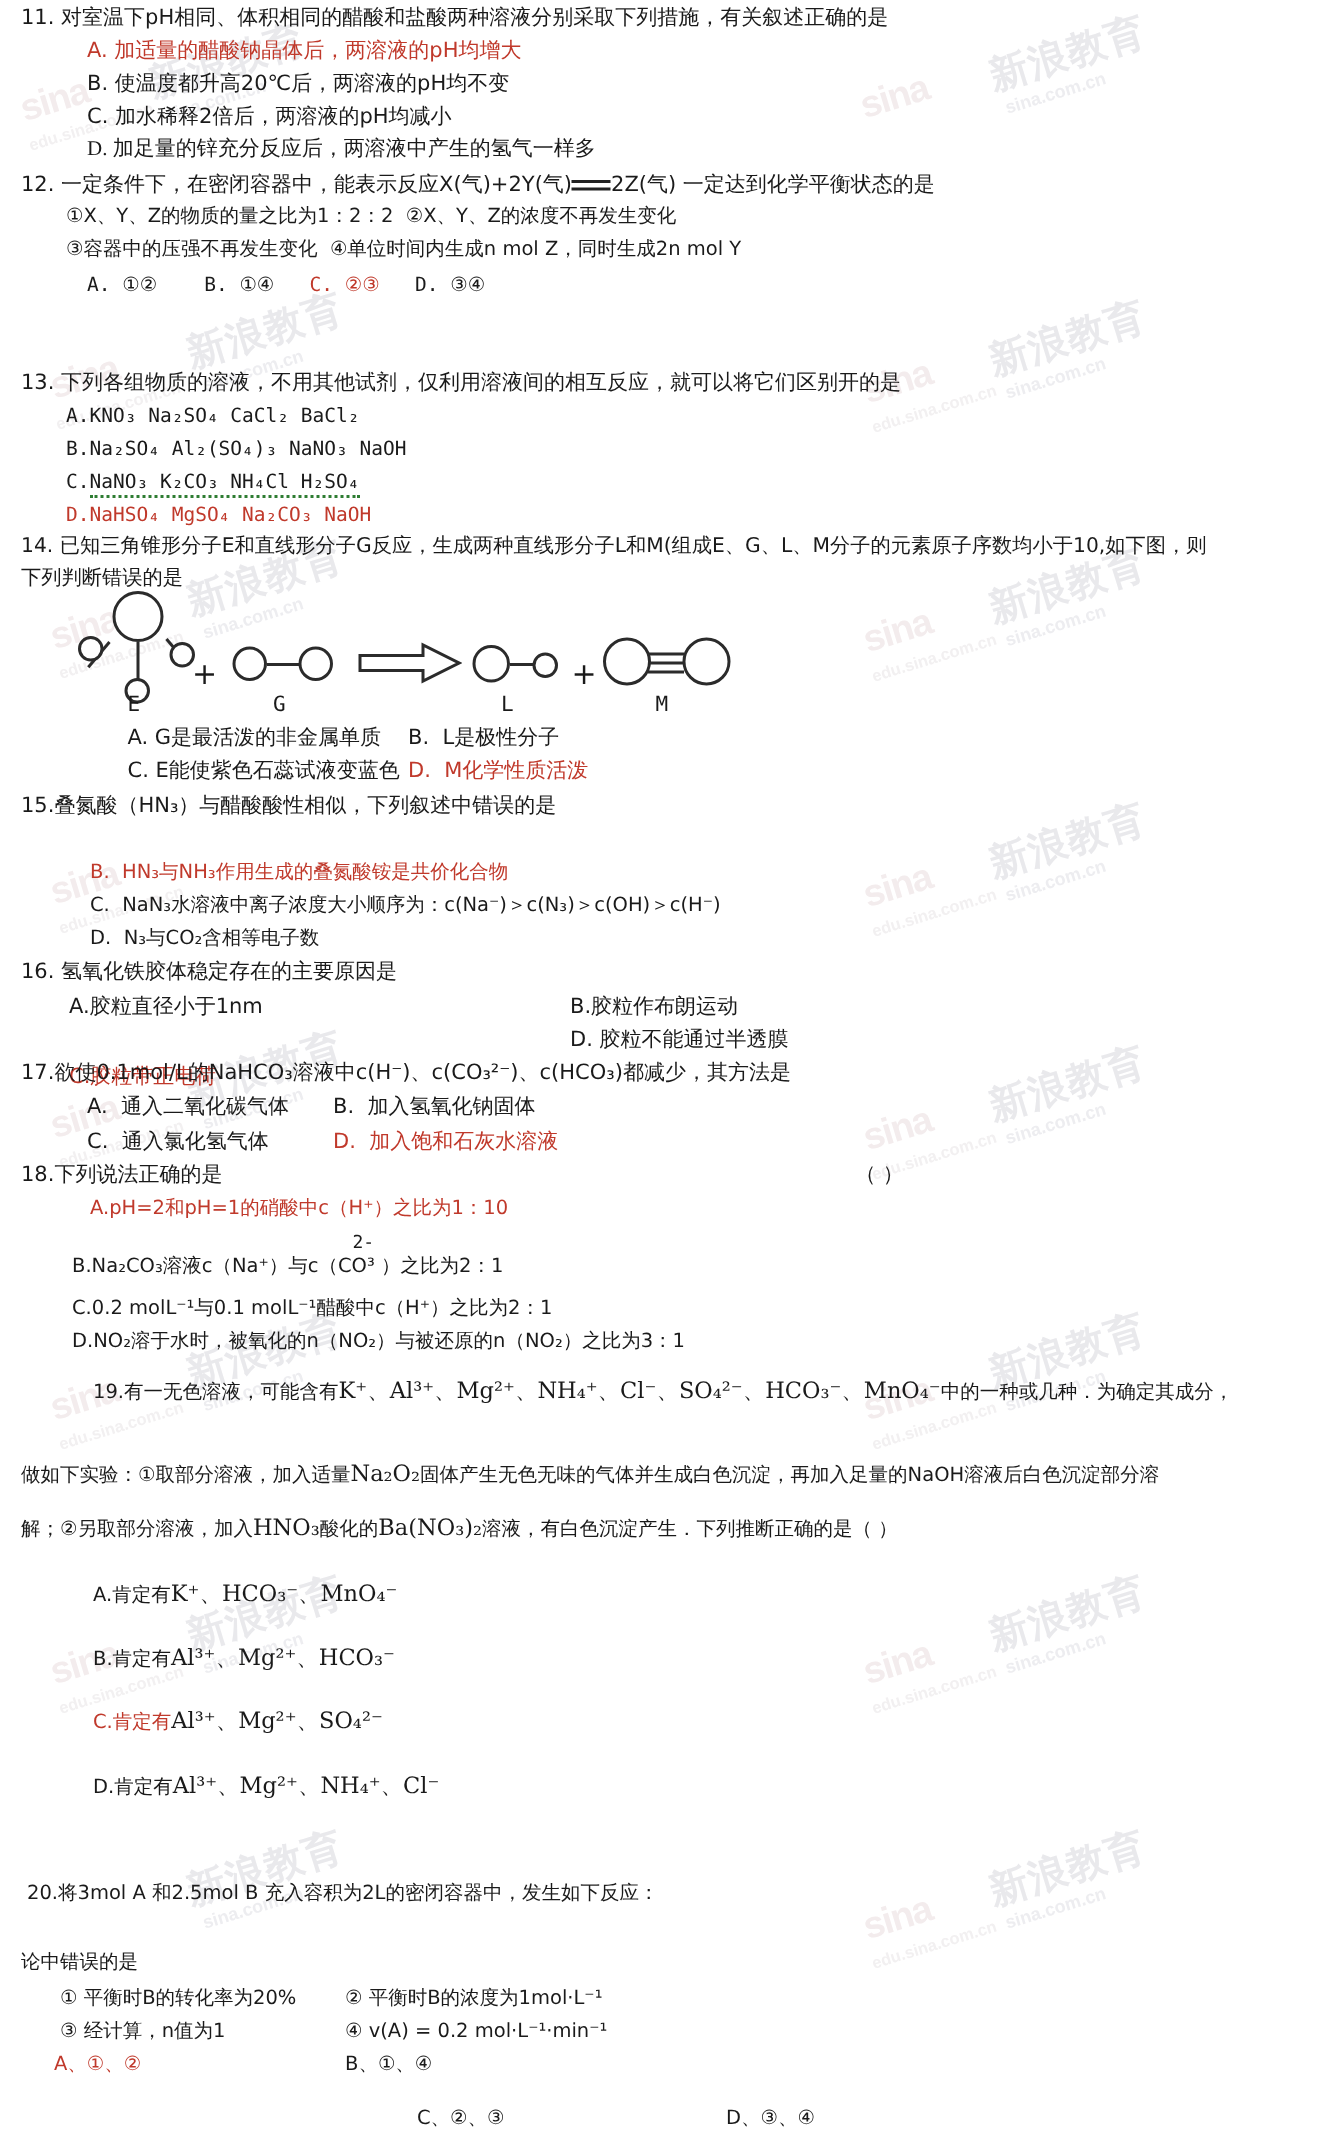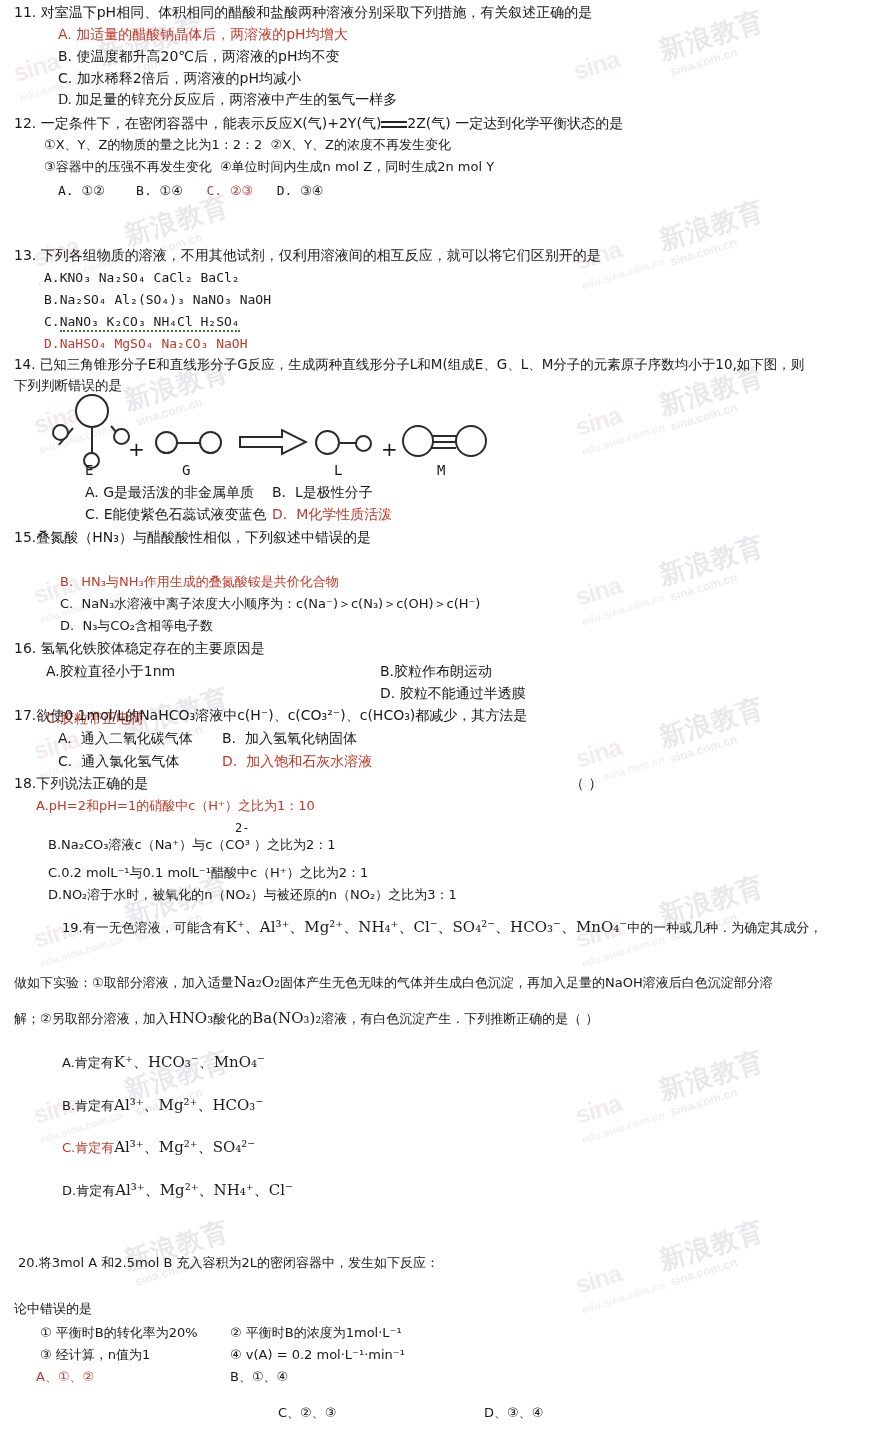--- a/index.html
+++ b/index.html
@@ -341,21 +341,21 @@
   <div class="line cn s14 red" style="left:222px;top:754px;">
     <span>D.</span>&nbsp;&nbsp;<span>加入饱和石灰水溶液</span>
   </div>
 
   <div class="line cn s14" style="left:14px;top:776px;">
     <span>18.</span><span>下列说法正确的是</span>
   </div>
   <div class="line cn s14" style="left:570px;top:776px;">
     <span>（    ）</span>
   </div>
-  <div class="line cn s13 red" style="left:36px;top:799px;">
+  <div class="line cn s13 red" style="left:60px;top:799px;">
     <span>A.</span><span>pH=2和pH=1的硝酸中c（H⁺）之比为1：10</span>
   </div>
   <div class="line mono s12" style="left:235px;top:822px;">
     <span>2-</span>
   </div>
   <div class="line cn s13" style="left:48px;top:838px;">
     <span>B.</span><span>Na₂CO₃溶液c（Na⁺）与c（CO³  ）之比为2：1</span>
   </div>
   <div class="line cn s13" style="left:48px;top:866px;">
     <span>C.</span><span>0.2 molL⁻¹与0.1 molL⁻¹醋酸中c（H⁺）之比为2：1</span>

